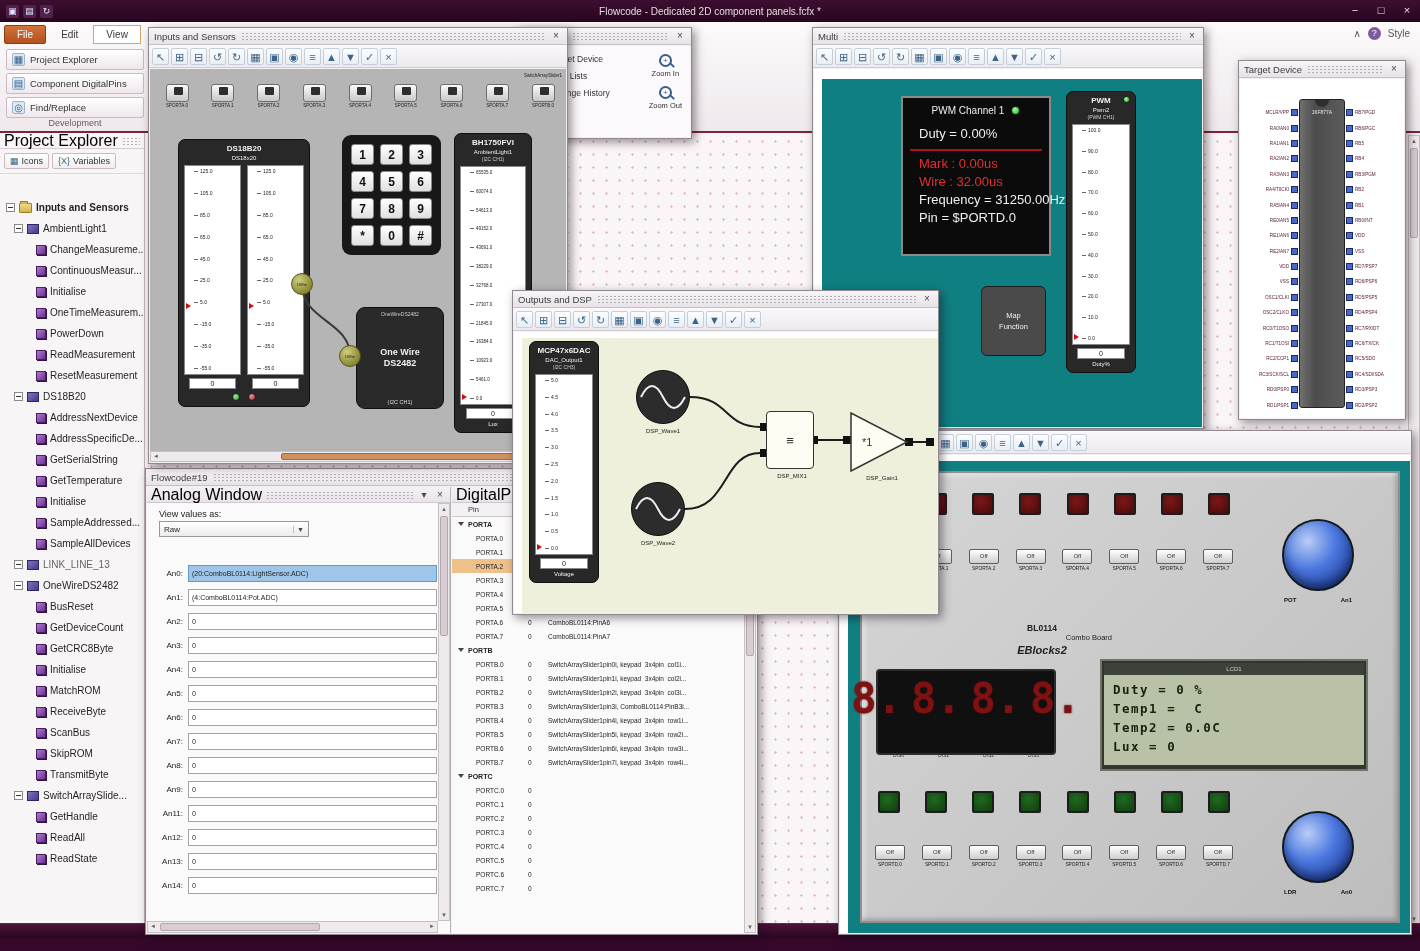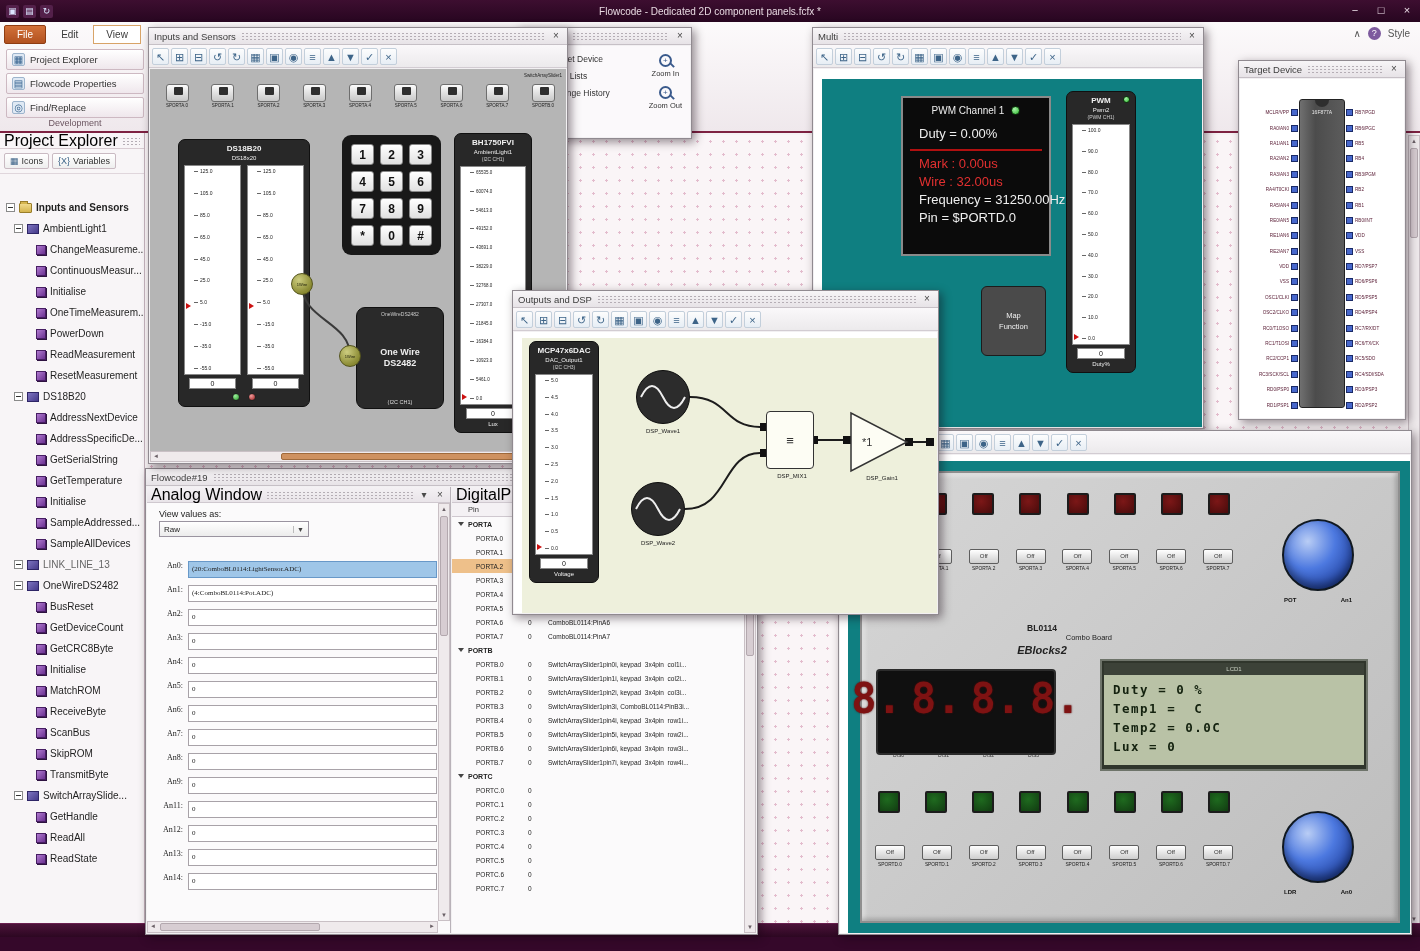--- a/index.html
+++ b/index.html
@@ -164,21 +164,21 @@
   .mag::after{content:"";position:absolute;width:6px;height:2px;background:#3a5a8c;transform:rotate(45deg);right:-5px;bottom:-1px;}
   .mag span{position:absolute;left:1px;top:-1px;font-size:8px;color:#3a5a8c;line-height:11px;width:7px;text-align:center;}
 
   
   .pane{position:absolute;top:18px;bottom:1px;background:#fbfafb;overflow:hidden;}
   .pane-head{height:16px;display:flex;align-items:center;gap:4px;padding:0 4px;background:linear-gradient(#f4f1f4,#e9e4e9);border-bottom:1px solid #cfc8cf;}
   .an-viewlabel{font-size:9px;color:#222;margin:6px 0 2px 12px;}
   .dropdown{margin-left:12px;width:150px;height:16px;border:1px solid #9a94a0;background:linear-gradient(#fff,#ececec);display:flex;align-items:center;font-size:8px;padding:0 4px;color:#222;}
   .dd-arrow{margin-left:auto;font-size:7px;color:#444;border-left:1px solid #bbb;padding-left:3px;}
   .an-rows{position:absolute;top:74px;bottom:12px;left:0;right:13px;overflow:hidden;}
-  .an-row{height:24px;display:flex;align-items:flex-start;gap:5px;padding-left:6px;font-family:Liberation Serif, serif;}
+  .an-row{height:24px;display:flex;align-items:center;gap:5px;padding-left:6px;}
   .an-name{width:30px;text-align:right;font-size:8px;color:#222;flex:0 0 auto;}
   .an-box{flex:1;height:17px;border:1px solid #a8a2a8;background:#fff;font-size:7px;line-height:15px;padding:0 3px;color:#222;overflow:hidden;white-space:nowrap;}
   .an-box.sel{background:#9fc6e8;border-color:#6898c8;}
   .dg-colhead{height:14px;border-bottom:1px solid #cfc8cf;display:flex;align-items:center;font-size:7.5px;color:#333;padding-left:16px;background:#f4f1f4;}
   .dg-rows{position:absolute;top:30px;bottom:2px;left:0;right:13px;overflow:hidden;}
   .dg-grouprow{height:14px;display:flex;align-items:center;gap:4px;padding-left:6px;font-size:7px;font-weight:bold;color:#222;}
   .dg-tri{width:0;height:0;border-left:3px solid transparent;border-right:3px solid transparent;border-top:4px solid #444;}
   .dg-row{height:14px;display:flex;align-items:center;font-size:6.5px;color:#222;padding-left:24px;}
   .dg-row.hl{background:#eec08a;}
   .dg-pin{width:52px;flex:0 0 auto;}
@@ -215,21 +215,21 @@
           <div class="tab">Com...</div>
         </div>
       <div class="rb-buttons">
 
       <div class="rb-btn">
             <span class="rb-ic">▦</span>
             <span>Project Explorer</span>
           </div>
           <div class="rb-btn">
             <span class="rb-ic">▤</span>
-            <span>Flowcode Properties</span>
+            <span>Component DigitalPins</span>
           </div>
           <div class="rb-btn">
             <span class="rb-ic">◎</span>
             <span>Find/Replace</span>
           </div>
         </div>
       <div class="rb-group-label">Development</div>
       <div class="rb-right">
         <span>∧</span>
         <span class="help-ic">?</span>

